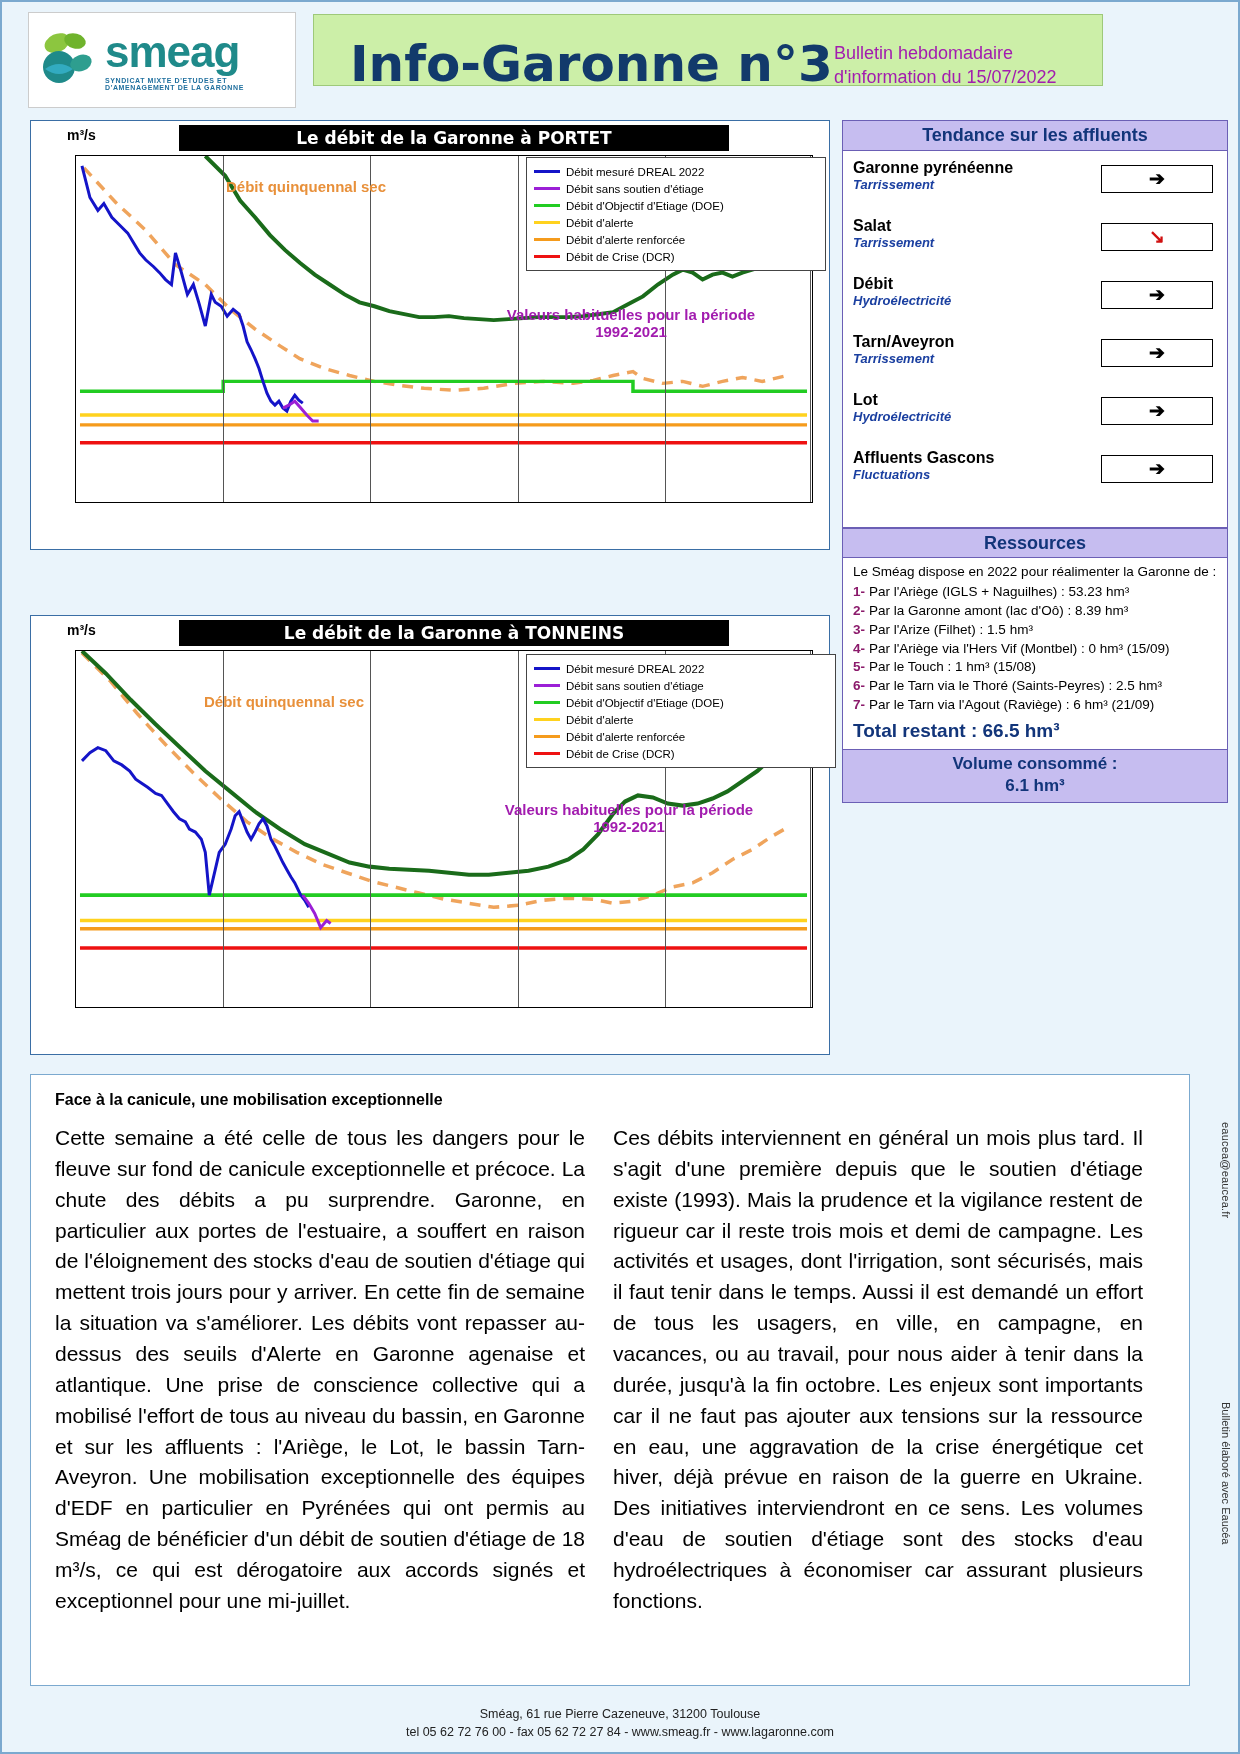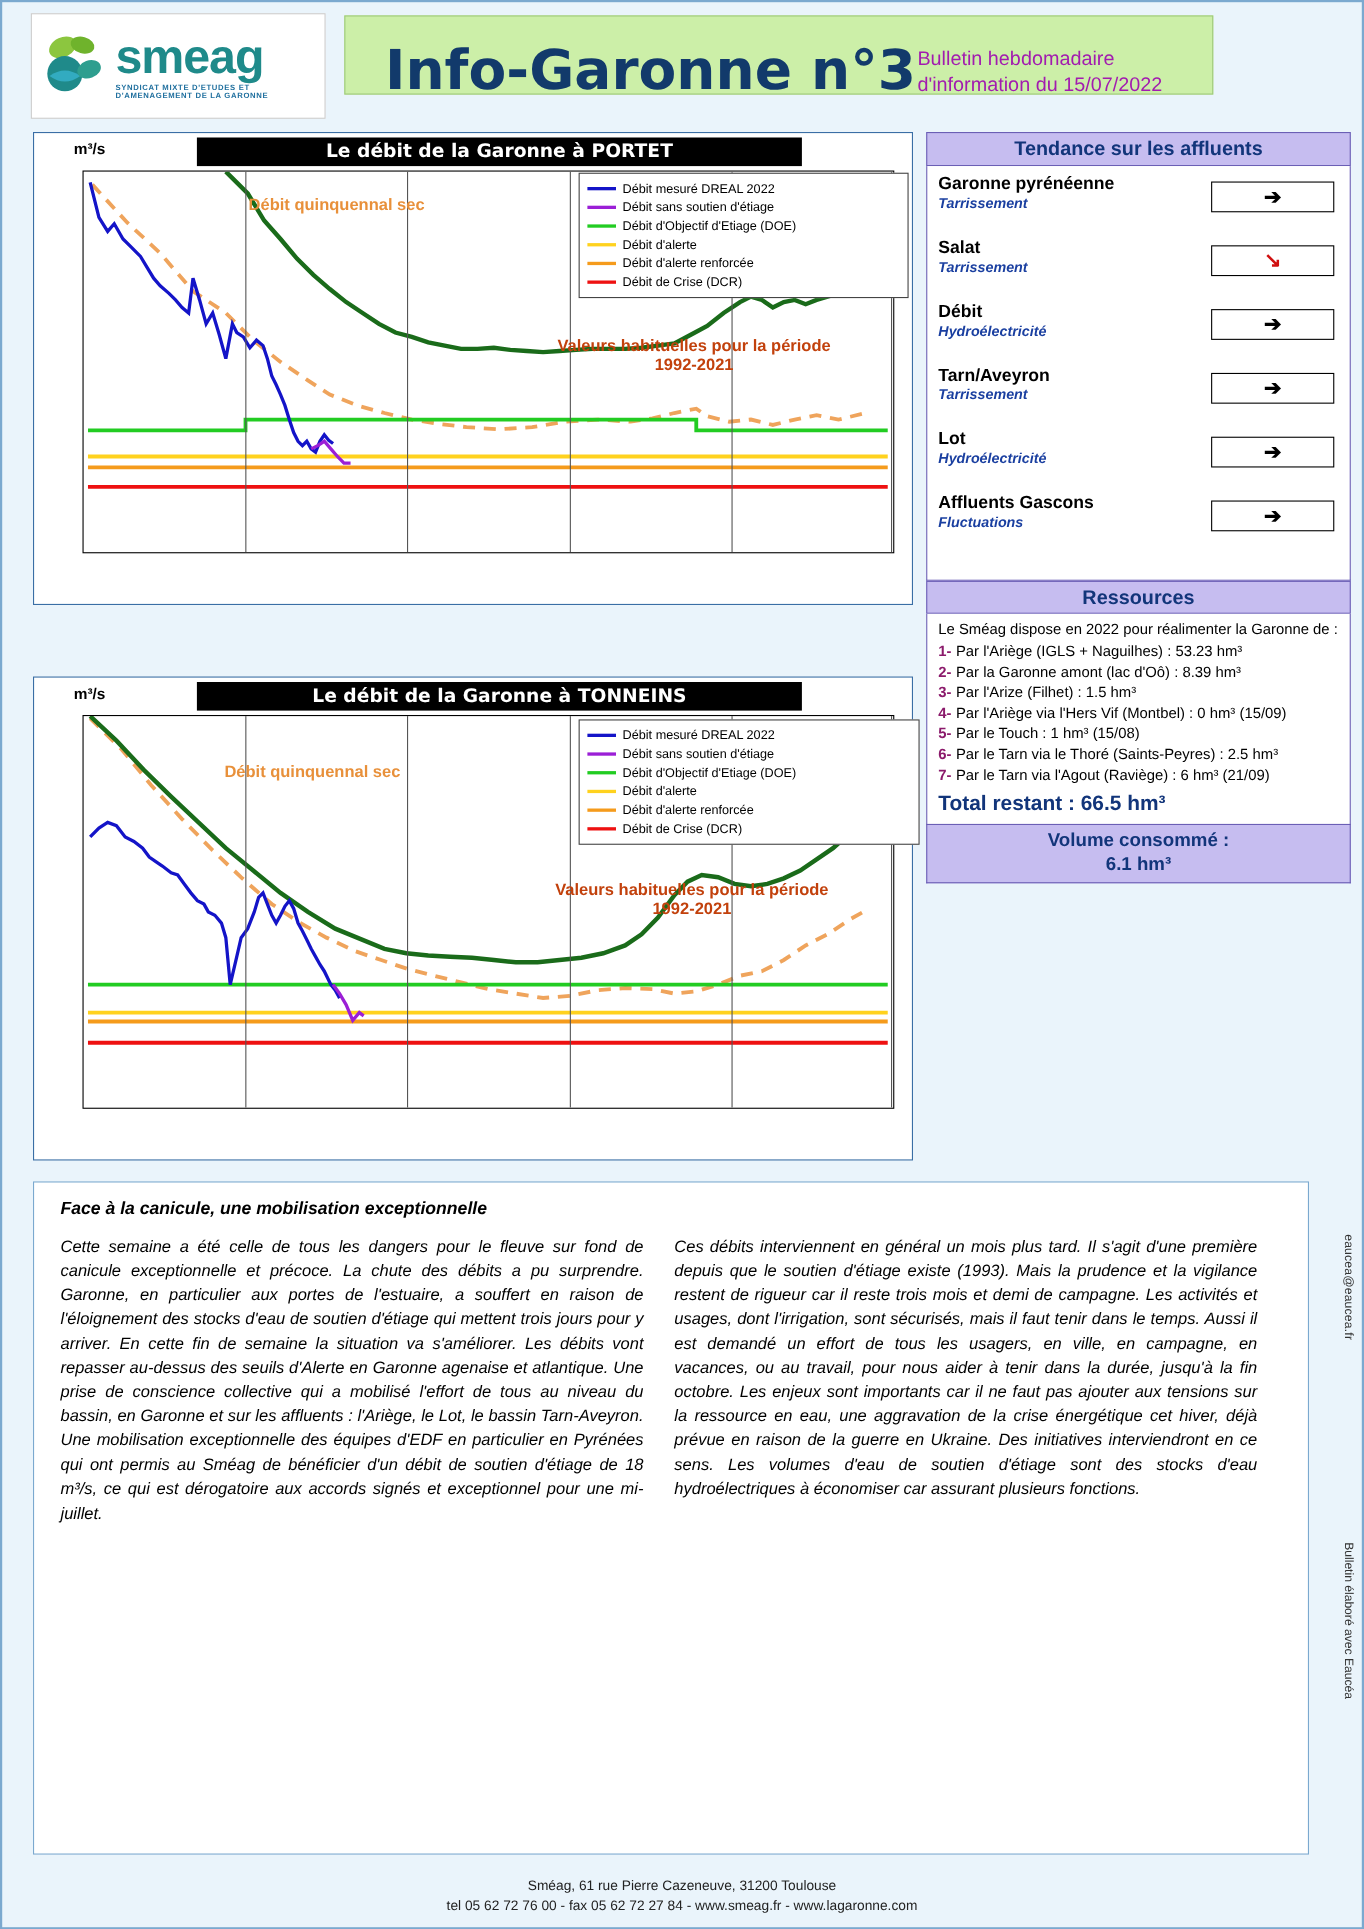--- a/index.html
+++ b/index.html
@@ -57,21 +57,21 @@
   .legend {
     position:absolute; background:#fff; border:1px solid #444;
     font-size:11.5px; padding:5px 7px;
   }
   #chart1 .legend { left:495px; top:36px; width:300px; }
   #chart2 .legend { left:495px; top:38px; width:310px; }
   .legend-row { display:flex; align-items:center; gap:6px; height:17px; }
   .legend-swatch { width:26px; height:3px; flex:0 0 auto; }
   .annot { position:absolute; font-weight:bold; text-align:center; line-height:1.15; }
   .annot.orange { color:#e8903a; font-size:15px; }
-  .annot.green { color:#c2410c; font-size:15px; }
+  .annot.green { color:#a21caf; font-size:15px; }
   
   .right-col { position:absolute; left:840px; top:118px; width:386px; }
   .panel-head {
     background:#c6bdf0; border:1px solid #6b5fb5;
     text-align:center; font-weight:bold; color:#12357a; font-size:18px;
     padding:4px 0; line-height:1.15;
   }
   .tend-box { background:#fff; border:1px solid #6b5fb5; border-top:none; padding:6px 10px 8px 10px; }
   .tend-row { position:relative; min-height:58px; padding-top:2px; }
   .tend-name { font-size:16px; font-weight:bold; line-height:1.1; width:215px; }
@@ -89,25 +89,25 @@
   .res-num { color:#8b1a6b; font-weight:bold; flex:0 0 auto; }
   .res-total { font-weight:bold; color:#12357a; font-size:19px; margin-top:4px; }
   .vol-box {
     background:#c6bdf0; border:1px solid #6b5fb5; border-top:none;
     text-align:center; color:#12357a; font-weight:bold; font-size:17px;
     padding:3px 0 5px 0; line-height:1.3;
   }
   
   .article {
     position:absolute; left:28px; top:1072px; width:1160px; height:612px;
-    background:#fff; border:1px solid #7ba9cf; padding:16px 24px 16px 24px;font-style:italic;
+    background:#fff; border:1px solid #7ba9cf; padding:16px 24px 16px 24px;
   }
   .article h2 { font-size:16px; margin:0 0 14px 0; font-weight:bold; }
   .cols { display:flex; gap:28px; }
-  .col { width:530px; font-size:15px; line-height:1.47; text-align:justify; }
+  .col { width:530px; font-size:21px; line-height:1.47; text-align:justify; }
   .col p { margin:0; }
   .sidenote {
     position:absolute; right:6px; top:1120px;
     writing-mode:vertical-rl; font-size:11px; color:#333; letter-spacing:0.2px;
   }
   .sidenote2 {
     position:absolute; right:6px; top:1400px;
     writing-mode:vertical-rl; font-size:11px; color:#333;
   }
   .footer {

